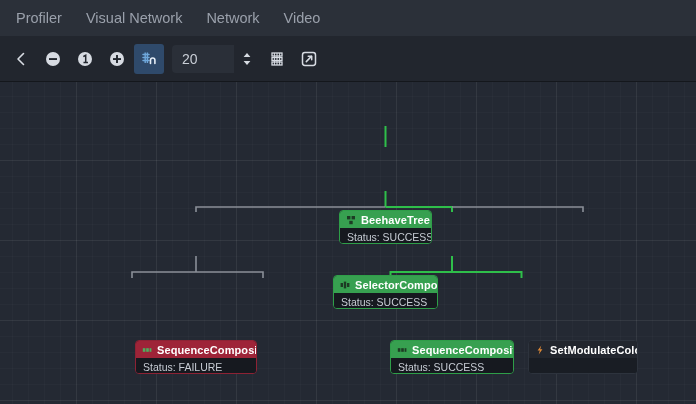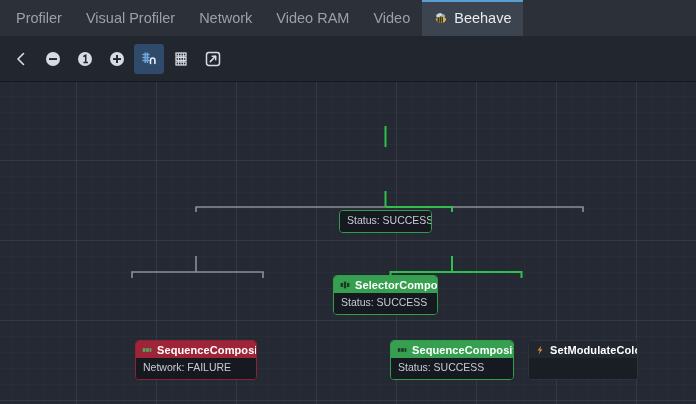--- a/index.html
+++ b/index.html
@@ -114,62 +114,48 @@
     font-size: 11px;
     font-weight: bold;
     color: #ffffff;
     letter-spacing: .1px;
   }
   .node-body {
     background: #16191f;
     font-size: 10.5px;
     color: #c7ccd4;
     padding: 3px 7px 5px 7px;
-    height: 21px;
+    height: 15px;
     white-space: nowrap;
   }
   .node.success { border: 1px solid #2e9e48; background: #16191f; }
   .node.success .node-head { background: #37a050; }
   .node.failure { border: 1px solid #8d2234; background: #16191f; }
   .node.failure .node-head { background: #9e2438; }
   .node.idle { border: 1px solid #2d333d; background: #191d24; }
   .node.idle .node-head { background: #22262e; }
   .node.idle .node-body { background: #191d24; }
 
   .nicon { width: 10px; height: 10px; flex: 0 0 10px; display:block; }
 </style>
 </head>
 <body>
 
 <div class="tabbar">
   <div class="tab">
     <span>Profiler</span>
   </div>
   <div class="tab">
-    <span>Visual Profiler</span>
+    <span>Visual Network</span>
   </div>
   <div class="tab">
     <span>Network</span>
   </div>
   <div class="tab">
-    <span>Video RAM</span>
-  </div>
-  <div class="tab">
     <span>Video</span>
-  </div>
-  <div class="tab active">
-    <span class="bee-ico">
-      <svg viewBox="0 0 14 14" width="14" height="14">
-        <ellipse cx="7" cy="8.6" rx="5" ry="3.4" fill="#d8b54a"></ellipse>
-        <path d="M4.2 6.0 L4.2 11.4 M6.2 5.6 L6.2 11.8 M8.2 5.6 L8.2 11.8" stroke="#2b2b24" stroke-width="1.4"></path>
-        <ellipse cx="5.0" cy="4.2" rx="3.0" ry="1.8" fill="#e9edf2" opacity=".85" transform="rotate(-24 5 4.2)"></ellipse>
-        <ellipse cx="8.6" cy="4.4" rx="2.6" ry="1.5" fill="#e9edf2" opacity=".6" transform="rotate(18 8.6 4.4)"></ellipse>
-      </svg>
-    </span>
-    <span>Beehave</span>
   </div>
 </div>
 
 <div class="toolbar">
 
   <div class="tbtn">
     <span>
       <svg viewBox="0 0 18 18" width="18" height="18">
         <path d="M11.5 3.5 L6 9 L11.5 14.5" fill="none" stroke="#d7dbe2" stroke-width="1.6" stroke-linecap="round" stroke-linejoin="round"></path>
       </svg>
@@ -207,20 +193,29 @@
   <div class="tbtn toggled">
     <span>
       <svg viewBox="0 0 18 18" width="18" height="18">
         <path d="M3 4.5 H9 M3 7.5 H9 M3 10.5 H9" stroke="#6fa8dc" stroke-width="1.5" stroke-linecap="round"></path>
         <path d="M5.2 2.5 V13 M7.4 2.5 V13" stroke="#6fa8dc" stroke-width="1.4"></path>
         <path d="M10.5 13.5 V10.2 a2.2 2.2 0 0 1 4.4 0 V13.5" fill="none" stroke="#e6eef7" stroke-width="1.6" stroke-linecap="round"></path>
       </svg>
     </span>
   </div>
 
+  <div class="spin">
+    <div class="spin-field">20</div>
+    <div class="spin-arrows">
+      <svg viewBox="0 0 14 18" width="14" height="18">
+        <path d="M7 3 L10.4 7 L3.6 7 Z" fill="#d7dbe2"></path>
+        <path d="M7 15 L10.4 11 L3.6 11 Z" fill="#d7dbe2"></path>
+      </svg>
+    </div>
+  </div>
 
   <div class="tbtn">
     <span>
       <svg viewBox="0 0 18 18" width="18" height="18">
         <rect x="4" y="3" width="10" height="3" fill="none" stroke="#d7dbe2" stroke-width="1.3"></rect>
         <rect x="4" y="7.5" width="10" height="3" fill="none" stroke="#d7dbe2" stroke-width="1.3"></rect>
         <rect x="4" y="12" width="10" height="3" fill="none" stroke="#d7dbe2" stroke-width="1.3"></rect>
         <path d="M6.4 3 V15 M9 3 V15 M11.6 3 V15" stroke="#d7dbe2" stroke-width="1"></path>
       </svg>
     </span>
@@ -254,20 +249,30 @@
     <path d="M196 174 V190" stroke="#8a8f98" stroke-width="1.6" fill="none"></path>
     <path d="M196 190 H132 V196" stroke="#8a8f98" stroke-width="1.6" fill="none"></path>
     <path d="M196 190 H263 V196" stroke="#8a8f98" stroke-width="1.6" fill="none"></path>
 
     <path d="M452 174 V190" stroke="#2fbf4a" stroke-width="2" fill="none"></path>
     <path d="M452 190 H390.5 V196" stroke="#2fbf4a" stroke-width="2" fill="none"></path>
     <path d="M452 190 H521.5 V196" stroke="#2fbf4a" stroke-width="2" fill="none"></path>
   </svg>
 
   <div class="node success" style="left:339px; top:128px; width:93px;">
+    <div class="node-head">
+      <span class="nicon">
+        <svg viewBox="0 0 10 10" width="10" height="10">
+          <rect x="1" y="1" width="3.4" height="3.4" fill="#1d3b24"></rect>
+          <rect x="5.6" y="1" width="3.4" height="3.4" fill="#1d3b24"></rect>
+          <rect x="3.3" y="5.8" width="3.4" height="3.4" fill="#1d3b24"></rect>
+        </svg>
+      </span>
+      <span>BeehaveTree</span>
+    </div>
     <div class="node-body">Status: SUCCESS</div>
   </div>
 
   <div class="node success" style="left:333px; top:193px; width:105px;">
     <div class="node-head">
       <span class="nicon">
         <svg viewBox="0 0 10 10" width="10" height="10">
           <rect x="0.6" y="3" width="2.4" height="4" fill="#1d3b24"></rect>
           <rect x="3.8" y="1.6" width="2.4" height="6.8" fill="#1d3b24"></rect>
           <rect x="7" y="3" width="2.4" height="4" fill="#1d3b24"></rect>
@@ -282,21 +287,21 @@
     <div class="node-head">
       <span class="nicon">
         <svg viewBox="0 0 10 10" width="10" height="10">
           <rect x="0.8" y="3.2" width="2.6" height="3.6" fill="#4fae5f"></rect>
           <rect x="4.2" y="3.2" width="2.6" height="3.6" fill="#4fae5f"></rect>
           <rect x="7.6" y="3.2" width="1.8" height="3.6" fill="#4fae5f"></rect>
         </svg>
       </span>
       <span>SequenceComposite</span>
     </div>
-    <div class="node-body">Network: FAILURE</div>
+    <div class="node-body">Status: FAILURE</div>
   </div>
 
   <div class="node success" style="left:390px; top:258px; width:124px;">
     <div class="node-head">
       <span class="nicon">
         <svg viewBox="0 0 10 10" width="10" height="10">
           <rect x="0.8" y="3.2" width="2.6" height="3.6" fill="#1d3b24"></rect>
           <rect x="4.2" y="3.2" width="2.6" height="3.6" fill="#1d3b24"></rect>
           <rect x="7.6" y="3.2" width="1.8" height="3.6" fill="#1d3b24"></rect>
         </svg>

